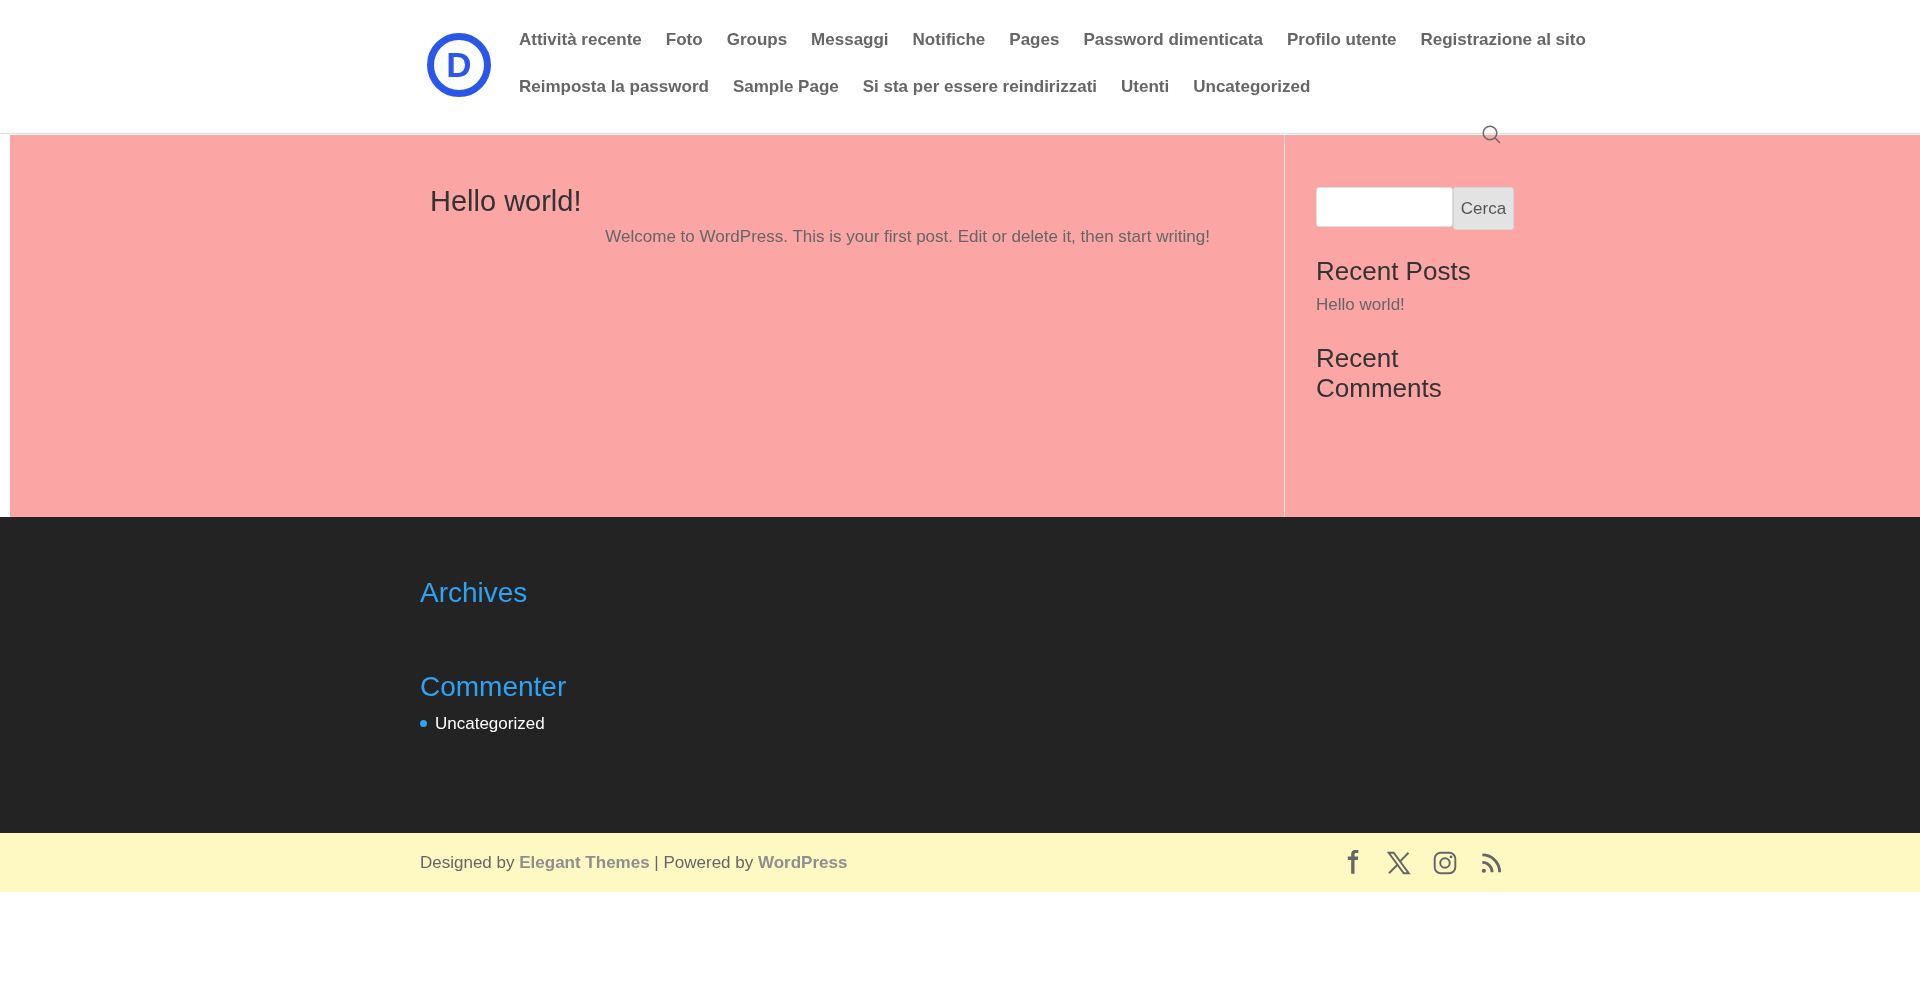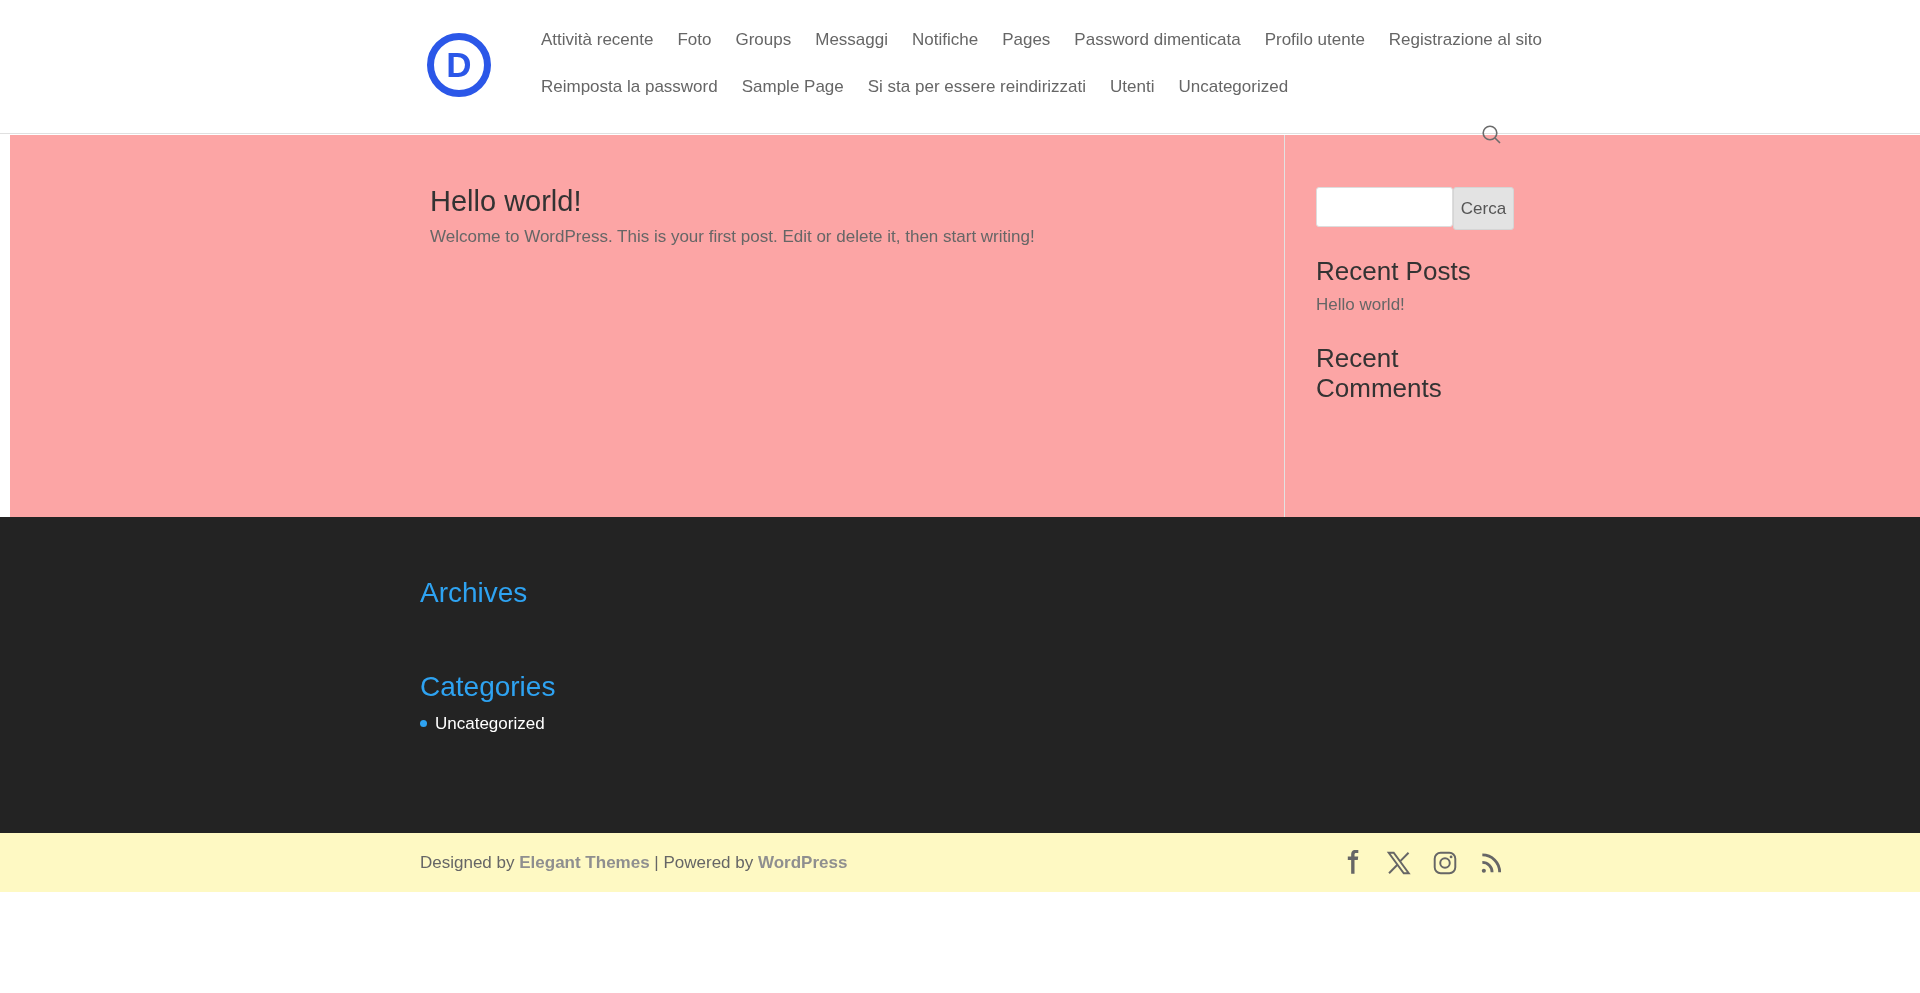--- a/index.html
+++ b/index.html
@@ -5,34 +5,34 @@
   * { margin:0; padding:0; box-sizing:border-box; }
   html,body { width:1920px; height:993px; overflow:hidden; background:#ffffff;
               font-family:"Liberation Sans", sans-serif; }
   body { position:relative; }
   a { text-decoration:none; }
 
   
   .header { position:absolute; top:0; left:0; width:1920px; height:134px;
             background:#fff; border-bottom:1px solid #e0e0e0; z-index:2; }
   .logo { position:absolute; left:426px; top:32px; width:66px; height:66px; cursor:pointer; }
-  .nav-row { position:absolute; left:541px; display:flex; column-gap:24px;
-             font-size:17px; font-weight:400; color:#666; white-space:nowrap; }
+  .nav-row { position:absolute; left:519px; display:flex; column-gap:24px;
+             font-size:17px; font-weight:700; color:#666; white-space:nowrap; }
   .nav-row-1 { top:30px; }
   .nav-row-2 { top:77px; }
   .nav-item { color:#666; cursor:pointer; line-height:19px; }
   .search-toggle { position:absolute; left:1480px; top:123px; width:24px; height:24px;
                    cursor:pointer; z-index:3; }
 
   
   .main-content { position:absolute; top:135px; left:0; width:1920px; height:382px; background:#fca5a5;margin-left:10px; }
   .v-divider { position:absolute; left:1274px; top:0; width:1px; height:382px; background:#e2e2e2; }
   .post { position:absolute; left:420px; top:48px; width:780px; }
   .post-title { font-size:29px; font-weight:500; color:#333; line-height:36px; cursor:pointer; }
-  .post-body { margin-top:6px; font-size:17px; color:#666; line-height:24px; }
+  .post-body { margin-top:6px; font-size:17px; color:#666; line-height:24px;text-align:right; }
 
   
   .sidebar { position:absolute; left:1306px; top:52px; width:198px; }
   .search-row { display:flex; height:43px; }
   .search-input { width:137px; height:40px; border:1px solid #ddd; border-radius:3px;
                   padding:0 8px; font-size:16px; color:#666; outline:none; }
   .search-btn { width:61px; height:43px; margin-left:0px; border:1px solid #d5d5d5;
                 border-radius:3px; background:#e3e3e3; color:#555; font-size:17px;
                 font-family:"Liberation Sans", sans-serif; cursor:pointer; }
   .widget-title { margin-top:26px; font-size:26px; font-weight:400; color:#333; line-height:30px; }
@@ -120,21 +120,21 @@
     <h4 class="widget-title">Recent Comments</h4>
   </aside>
 </div>
 
 <footer class="footer">
   <div class="footer-inner">
     <div class="footer-widget">
       <h4 class="footer-widget-title">Archives</h4>
     </div>
     <div class="footer-widget">
-      <h4 class="footer-widget-title">Categories</h4>
+      <h4 class="footer-widget-title">Commenter</h4>
       <ul class="footer-list">
         <li><span class="dot"></span><span>Uncategorized</span></li>
       </ul>
     </div>
   </div>
 </footer>
 
 <div class="bottom-bar">
   <p class="credits"><span>Designed by </span><span class="credit-link">Elegant Themes</span><span> | Powered by </span><span class="credit-link">WordPress</span></p>
 

